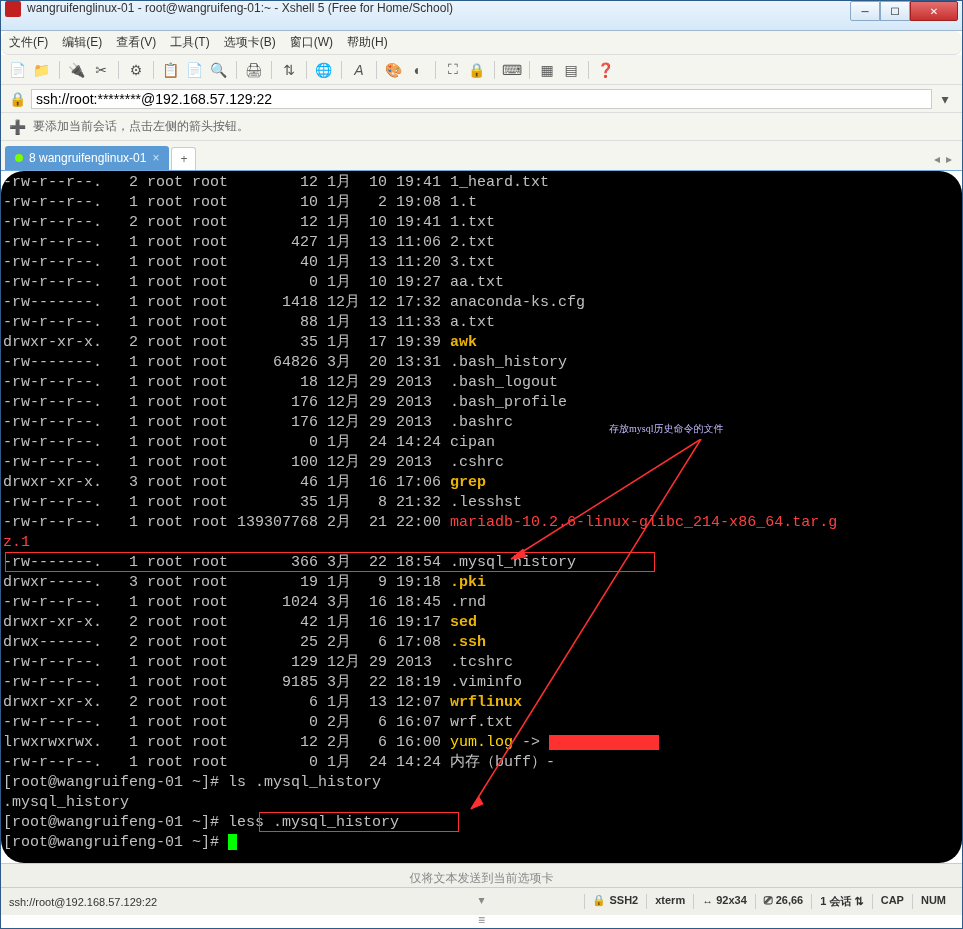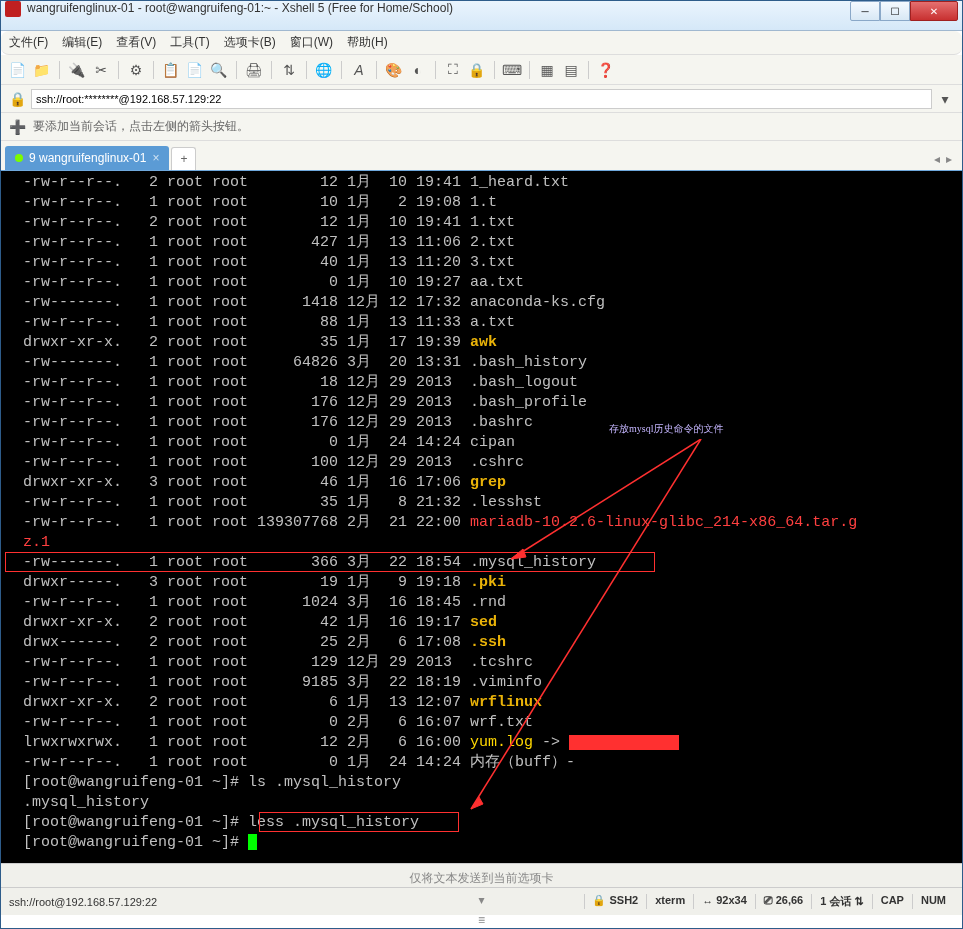--- a/index.html
+++ b/index.html
@@ -10,29 +10,29 @@
 .winbtns { display: flex; gap: 0; }
 .winbtn { width: 30px; height: 20px; border: 1px solid #8aa8c8; background: linear-gradient(#f5faff,#d8e8f5); display: flex; align-items: center; justify-content: center; font-size: 10px; }
 .winbtn.min { border-radius: 2px 0 0 2px; }
 .winbtn.close { background: linear-gradient(#e57070,#c83030); color: #fff; border-color: #a02020; border-radius: 0 2px 2px 0; width: 48px; }
 .menubar { background: #f5f5f0; height: 24px; display: flex; align-items: center; padding: 0 8px; gap: 14px; border-bottom: 1px solid #ddd; border-radius: 8px; }
 .menubar span { color: #333; }
 .toolbar { background: #f5f5f0; height: 30px; display: flex; align-items: center; padding: 0 8px; gap: 6px; border-bottom: 1px solid #ddd; }
 .tbicon { width: 18px; height: 18px; display: inline-flex; align-items: center; justify-content: center; color: #555; font-size: 14px; }
 .tbsep { width: 1px; height: 18px; background: #ccc; margin: 0 2px; }
 .addrbar { background: #f5f5f0; height: 28px; display: flex; align-items: center; padding: 0 8px; border-bottom: 1px solid #ddd; gap: 4px; }
-.addrbar input { flex: 1; border: 1px solid #ccc; height: 20px; padding: 0 4px; font-size: 11px; background: #fff; }
+.addrbar input { flex: 1; border: 1px solid #ccc; height: 20px; padding: 0 4px; font-size: 14px; background: #fff; }
 .hintbar { background: #f5f5f0; height: 28px; display: flex; align-items: center; padding: 0 8px; border-bottom: 1px solid #ddd; color: #666; gap: 6px; }
 .tabbar { background: #f5f5f0; height: 30px; display: flex; align-items: flex-end; padding: 0 4px; border-bottom: 1px solid #6fa8dc; }
 .tab { background: #5b9bd5; color: #fff; padding: 5px 10px; border-radius: 3px 3px 0 0; display: flex; align-items: center; gap: 6px; font-size: 12px; }
 .tab .dot { width: 8px; height: 8px; background: #7cfc00; border-radius: 50%; }
 .tab .x { color: #fff; opacity: .7; }
 .tab.add { background: #fff; border: 1px solid #ccc; border-bottom: none; color: #666; padding: 4px 8px; margin-left: 2px; }
 .tabbar-right { margin-left: auto; display: flex; gap: 6px; padding: 0 6px 4px 0; color: #888; }
-.terminal { background: #000; color: #c0c0c0; font-family: "Consolas","Courier New",monospace; font-size: 15px; line-height: 20px; padding: 2px 22px; height: 692px; overflow: hidden; position: relative; white-space: pre; }
+.terminal { background: #000; color: #c0c0c0; font-family: "Consolas","Courier New",monospace; font-size: 15px; line-height: 20px; padding: 2px 2px; height: 692px; overflow: hidden; position: relative; white-space: pre; border-radius: 23px; }
 .terminal .cyan { color: #eab308; font-weight: bold; }
 .terminal .yellow { color: #ffd700; }
 .terminal .red { color: #ff4040; }
 .terminal .cursor { background: #00ff00; display: inline-block; width: 9px; height: 16px; vertical-align: middle; }
 .annot { position: absolute; color: #c4b5fd; font-family: "Microsoft YaHei"; font-size: 10px; }
 .box { position: absolute; border: 1px solid #ff3030; }
 .redblock { background: #ff3030; display: inline-block; width: 110px; height: 15px; vertical-align: middle; }
 .arrow { position: absolute; stroke: #ff3030; fill: #ff3030; }
 .sendbar { background: #f0f0eb; height: 24px; display: flex; align-items: center; padding: 0 8px; border-top: 1px solid #ccc; gap: 6px; color: #888; flex-direction: column; }
 .sendbar .ico { width: 16px; height: 16px; background: #888; }
@@ -107,21 +107,21 @@
 </div>
 
 <div class="hintbar">
   <span class="tbicon">➕</span>
   <span>要添加当前会话，点击左侧的箭头按钮。</span>
 </div>
 
 <div class="tabbar">
   <div class="tab">
     <span class="dot"></span>
-    <span>9 wangruifenglinux-01</span>
+    <span>8 wangruifenglinux-01</span>
     <span class="x">×</span>
   </div>
   <div class="tab add">+</div>
   <div class="tabbar-right">
     <span>◂</span>
     <span>▸</span>
   </div>
 </div>
 
 <div class="terminal" id="term"><div>-rw-r--r--.   2 root root        12 1月  10 19:41 <span>1_heard.txt</span></div><div>-rw-r--r--.   1 root root        10 1月   2 19:08 <span>1.t</span></div><div>-rw-r--r--.   2 root root        12 1月  10 19:41 <span>1.txt</span></div><div>-rw-r--r--.   1 root root       427 1月  13 11:06 <span>2.txt</span></div><div>-rw-r--r--.   1 root root        40 1月  13 11:20 <span>3.txt</span></div><div>-rw-r--r--.   1 root root         0 1月  10 19:27 <span>aa.txt</span></div><div>-rw-------.   1 root root      1418 12月 12 17:32 <span>anaconda-ks.cfg</span></div><div>-rw-r--r--.   1 root root        88 1月  13 11:33 <span>a.txt</span></div><div>drwxr-xr-x.   2 root root        35 1月  17 19:39 <span class="cyan">awk</span></div><div>-rw-------.   1 root root     64826 3月  20 13:31 <span>.bash_history</span></div><div>-rw-r--r--.   1 root root        18 12月 29 2013  <span>.bash_logout</span></div><div>-rw-r--r--.   1 root root       176 12月 29 2013  <span>.bash_profile</span></div><div>-rw-r--r--.   1 root root       176 12月 29 2013  <span>.bashrc</span></div><div>-rw-r--r--.   1 root root         0 1月  24 14:24 <span>cipan</span></div><div>-rw-r--r--.   1 root root       100 12月 29 2013  <span>.cshrc</span></div><div>drwxr-xr-x.   3 root root        46 1月  16 17:06 <span class="cyan">grep</span></div><div>-rw-r--r--.   1 root root        35 1月   8 21:32 <span>.lesshst</span></div><div>-rw-r--r--.   1 root root 139307768 2月  21 22:00 <span class="red">mariadb-10.2.6-linux-glibc_214-x86_64.tar.g</span></div><div><span class="red">z.1</span></div><div>-rw-------.   1 root root       366 3月  22 18:54 <span>.mysql_history</span></div><div>drwxr-----.   3 root root        19 1月   9 19:18 <span class="cyan">.pki</span></div><div>-rw-r--r--.   1 root root      1024 3月  16 18:45 <span>.rnd</span></div><div>drwxr-xr-x.   2 root root        42 1月  16 19:17 <span class="cyan">sed</span></div><div>drwx------.   2 root root        25 2月   6 17:08 <span class="cyan">.ssh</span></div><div>-rw-r--r--.   1 root root       129 12月 29 2013  <span>.tcshrc</span></div><div>-rw-r--r--.   1 root root      9185 3月  22 18:19 <span>.viminfo</span></div><div>drwxr-xr-x.   2 root root         6 1月  13 12:07 <span class="cyan">wrflinux</span></div><div>-rw-r--r--.   1 root root         0 2月   6 16:07 <span>wrf.txt</span></div><div>lrwxrwxrwx.   1 root root        12 2月   6 16:00 <span class="yellow">yum.log</span> -&gt; <span class="redblock"></span></div><div>-rw-r--r--.   1 root root         0 1月  24 14:24 <span>内存（buff）-</span></div><div>[root@wangruifeng-01 ~]# ls .mysql_history</div><div>.mysql_history</div><div>[root@wangruifeng-01 ~]# less .mysql_history</div><div>[root@wangruifeng-01 ~]# <span class="cursor"></span></div>

